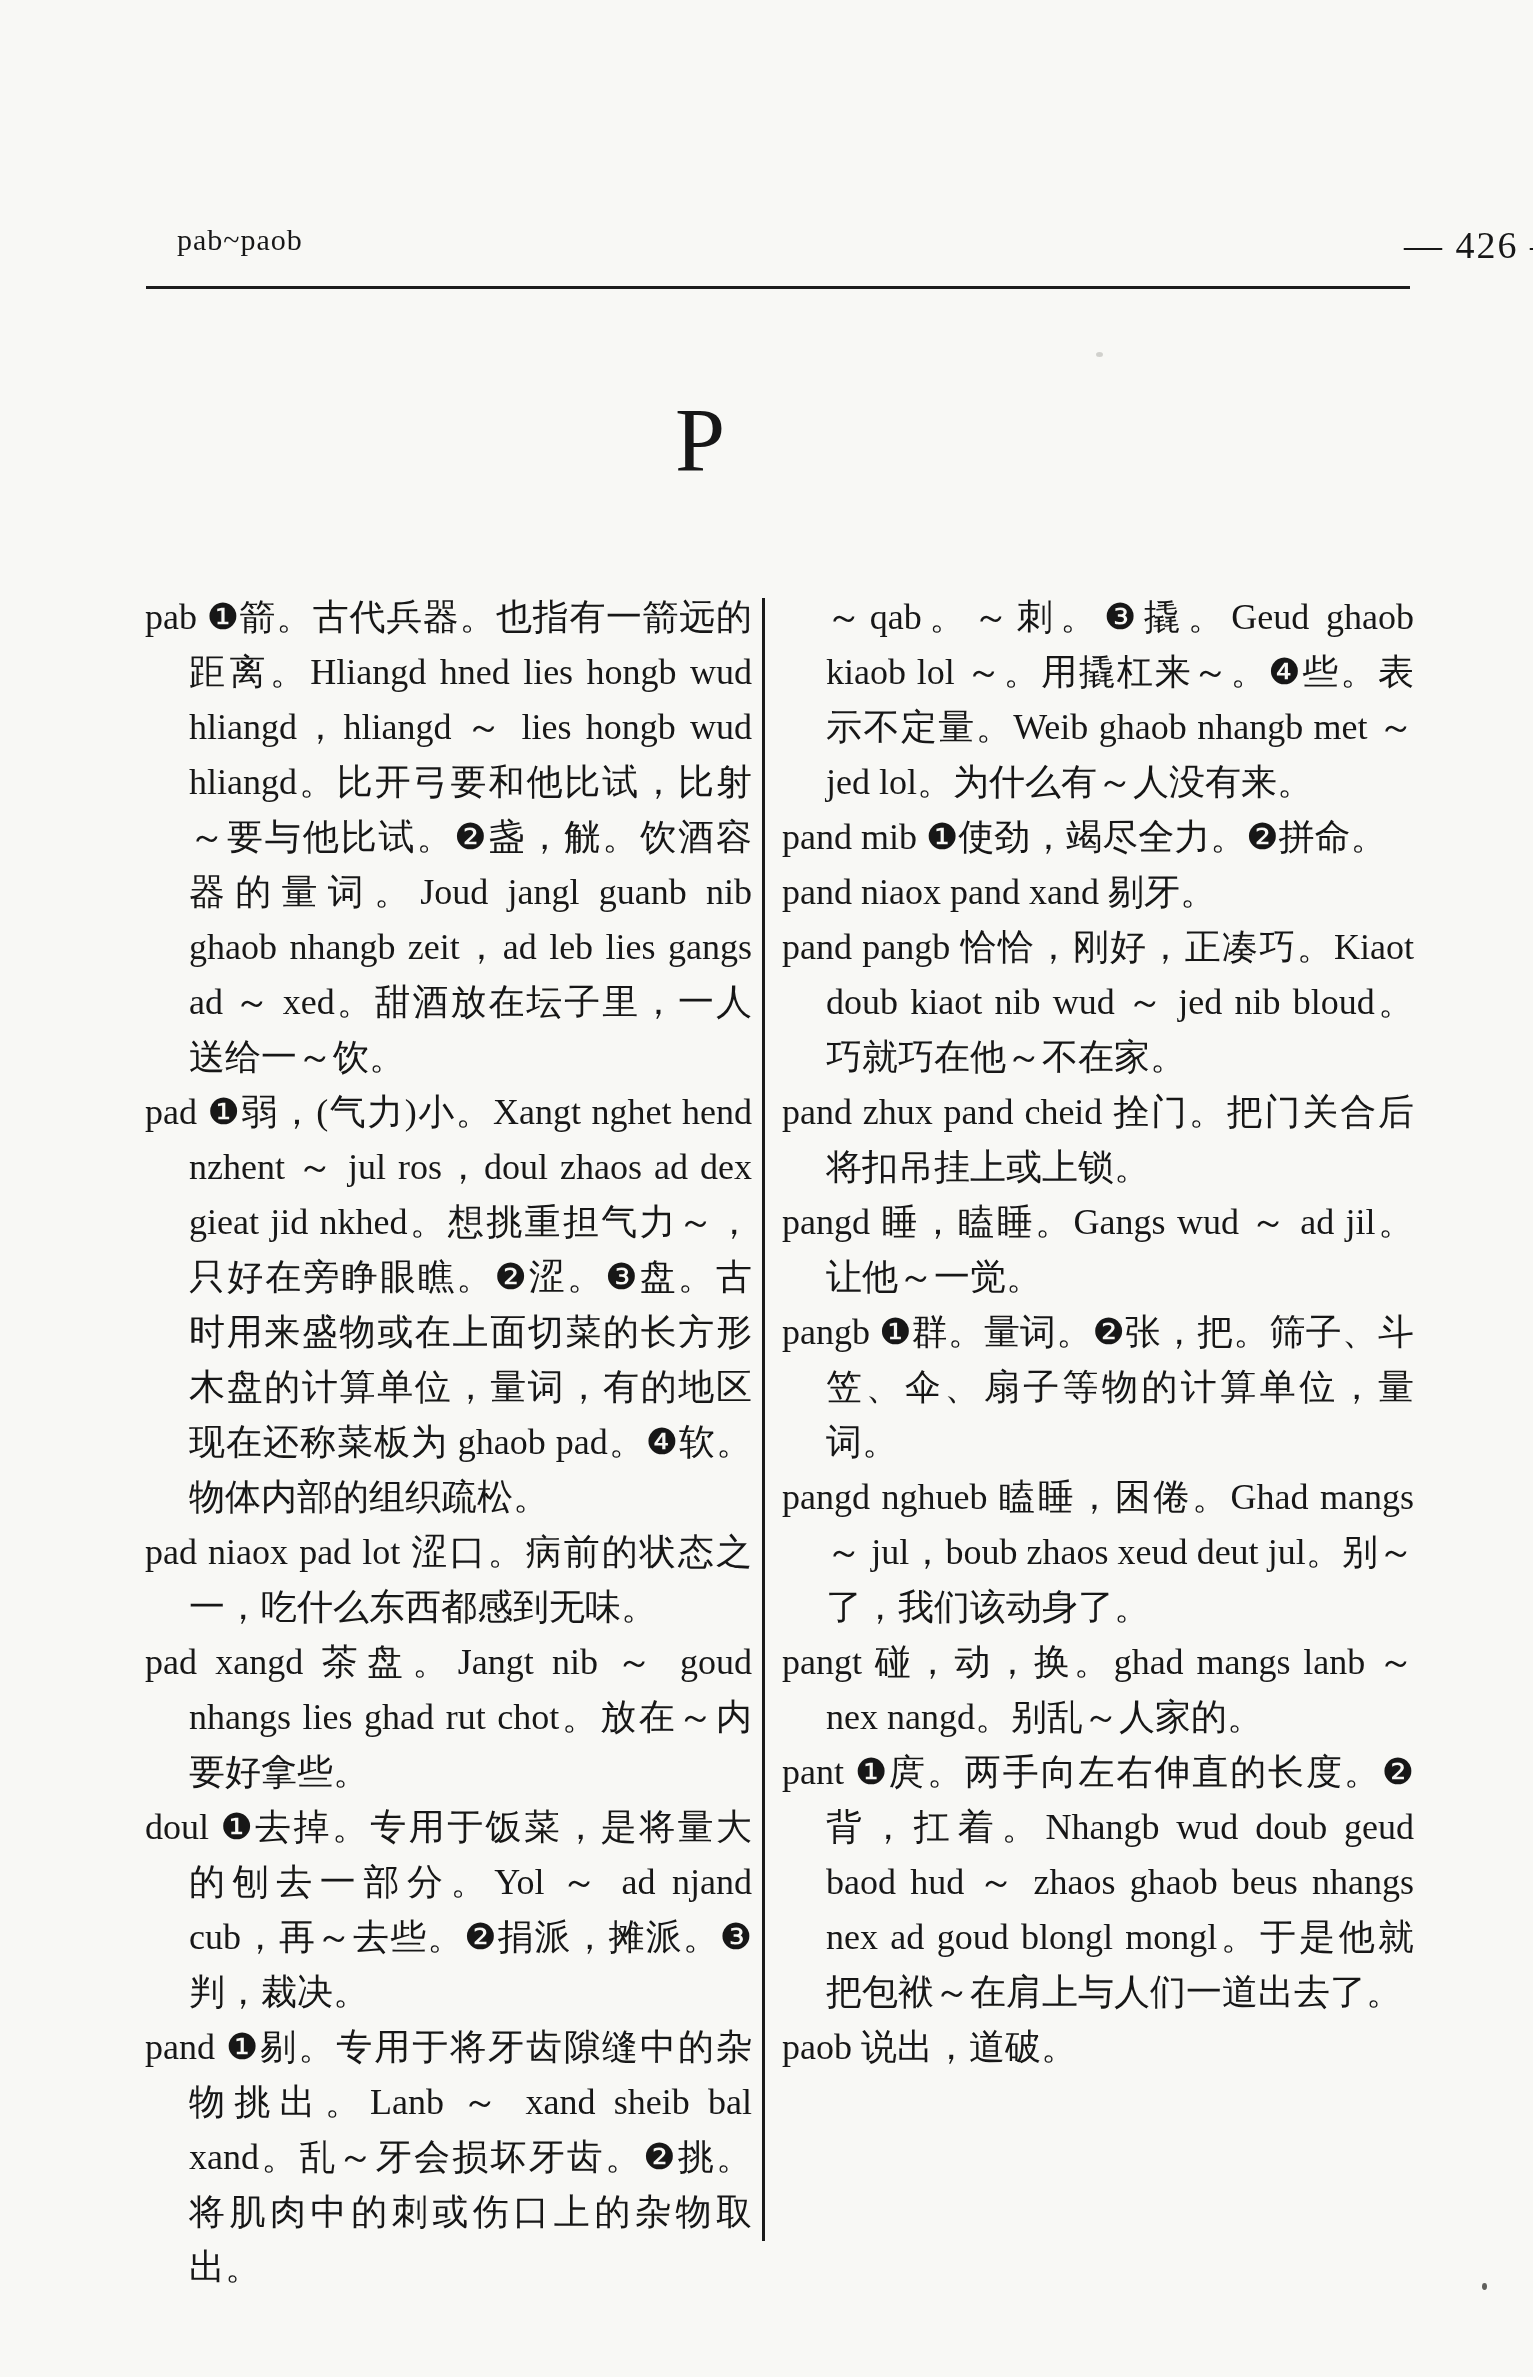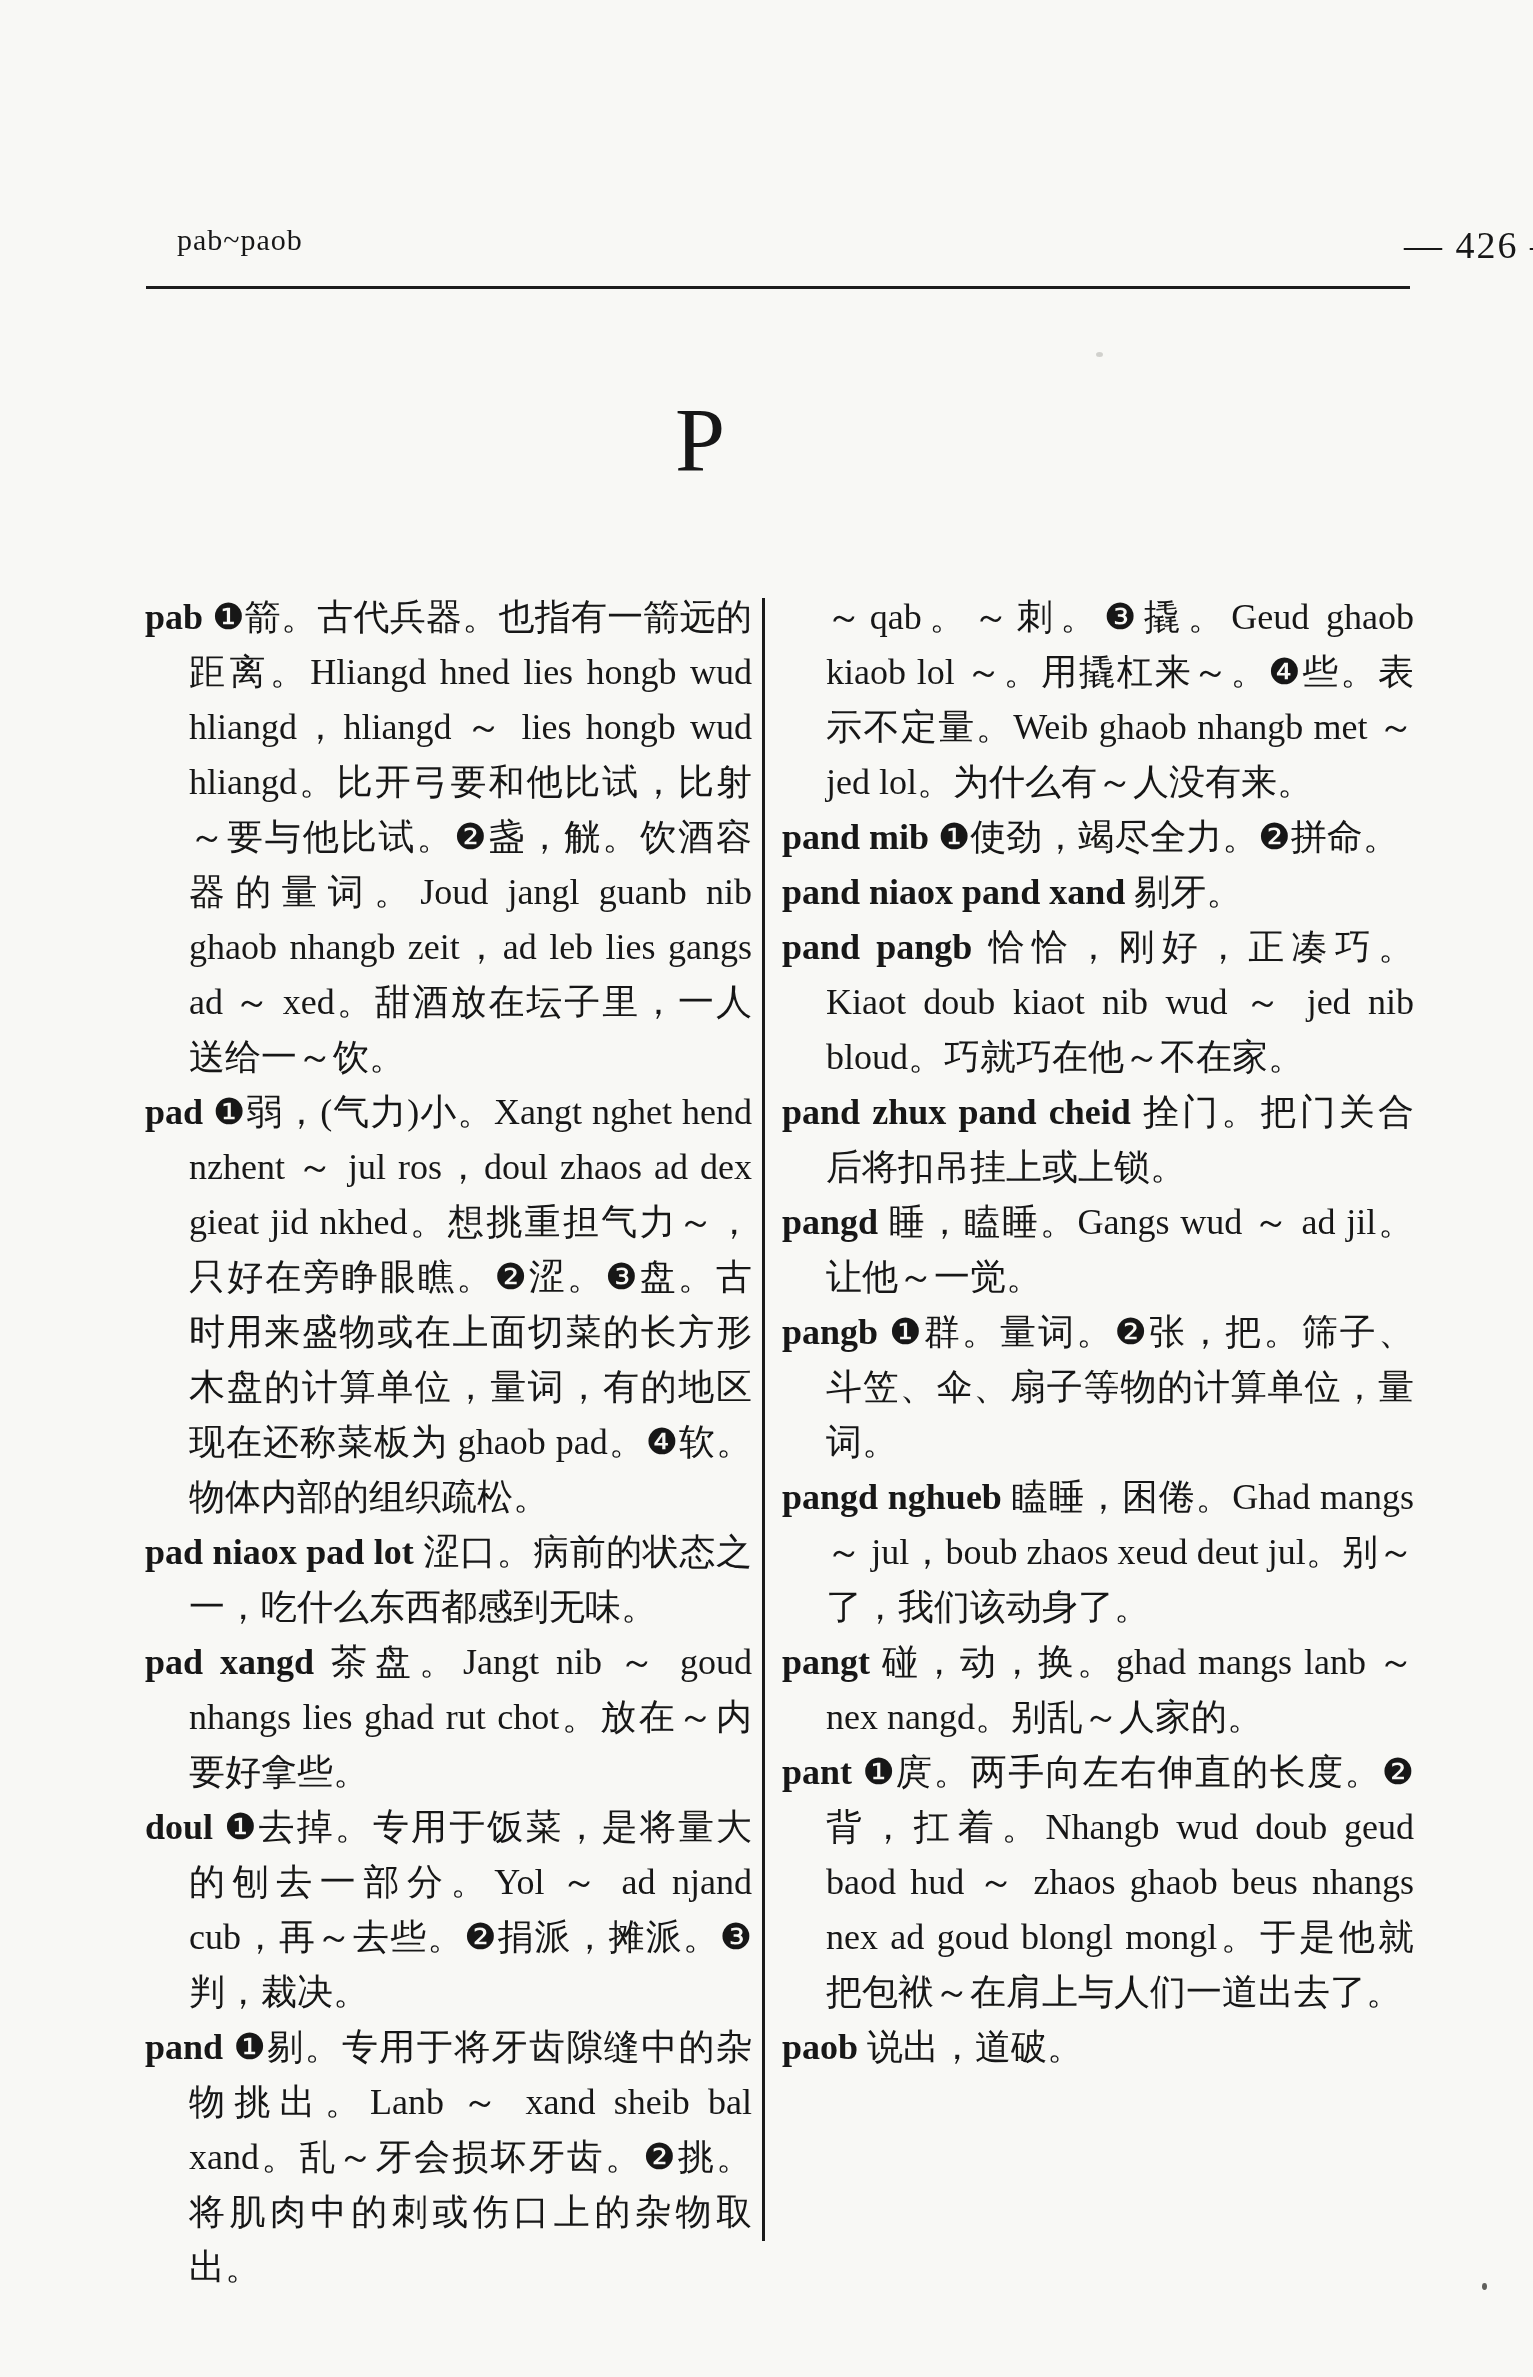--- a/index.html
+++ b/index.html
@@ -67,21 +67,21 @@
     font-size: 36px;
     line-height: 55px;
     text-align: justify;
     padding-left: 44px;
     text-indent: -44px;
   }
   .entry.cont {
     text-indent: 0;
   }
   .headword {
-    font-weight: bold;
+    font-weight: normal;
   }
   .speck {
     position: absolute;
     border-radius: 50%;
     background: #8a8a84;
   }
   .speck-a { left: 1096px; top: 352px;  width: 7.1px; height: 5.1px; opacity: .35; }
   .speck-b { left: 1482px; top: 2283px; width: 5.1px; height: 7.1px; opacity: .8; background:#3a3a36; }
 </style>
 </head>

